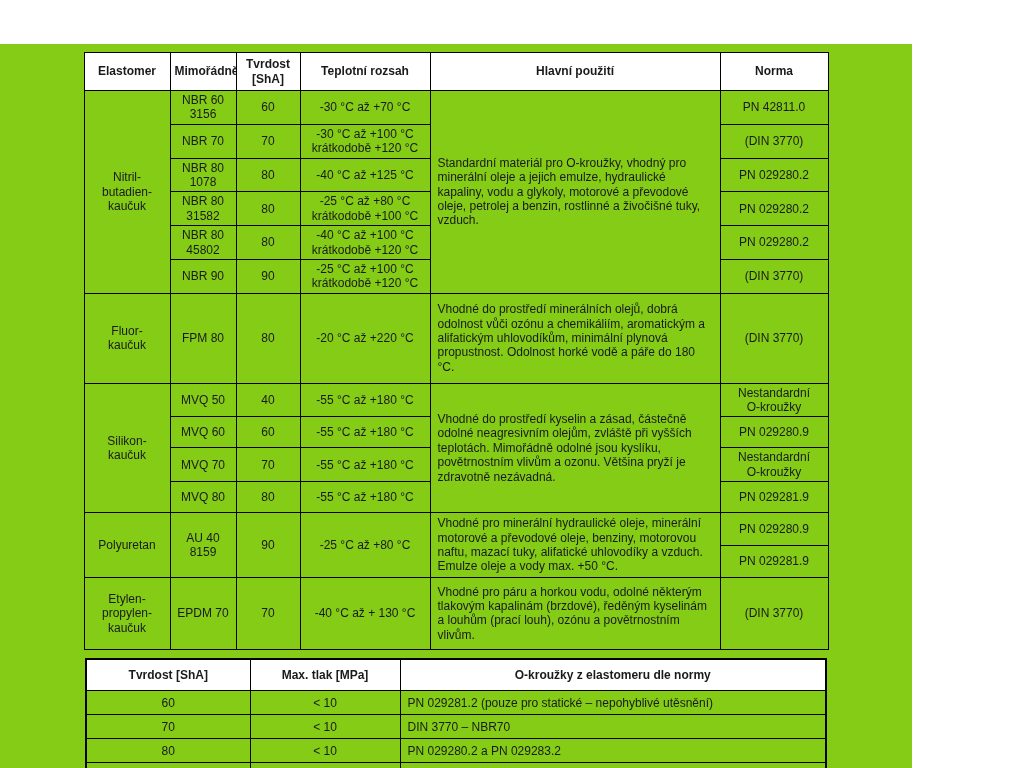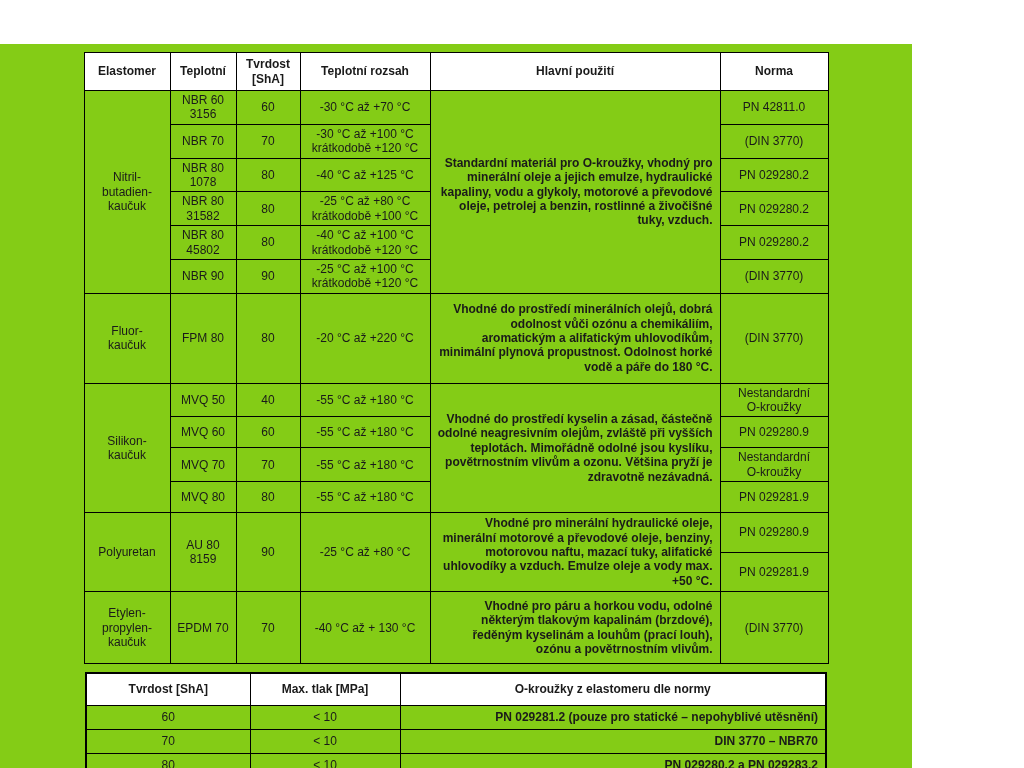--- a/index.html
+++ b/index.html
@@ -29,21 +29,21 @@
   th, td {
     border: 1px solid #000;
     vertical-align: middle;
     padding: 2px 4px;
     white-space: pre-line;
     overflow: hidden;
     box-sizing: border-box;
   }
   th { font-weight: bold; text-align: center; background: #ffffff; }
   td.c { text-align: center; }
-  td.l { text-align: right; padding: 3px 7px; font-weight: bold; }
+  td.l { text-align: left; padding: 3px 7px; }
   tr.hdr1 { height: 38px; }
   tr.r28  { height: 28px; }
   tr.rfpm { height: 90px; }
   tr.r31  { height: 31px; }
   tr.r30  { height: 30px; }
   tr.repdm{ height: 72px; }
   tr.hdr2 { height: 32px; }
   tr.r24  { height: 24px; }
 </style>
 </head>
@@ -56,21 +56,21 @@
       <col style="width:86px">
         <col style="width:66px">
         <col style="width:64px">
       <col style="width:130px">
         <col style="width:290px">
         <col style="width:108px">
     </colgroup>
     <tbody>
       <tr class="hdr1">
         <th>Elastomer</th>
-        <th>Teplotní</th>
+        <th>Mimořádně</th>
         <th>Tvrdost
 [ShA]</th>
         <th>Teplotní rozsah</th>
         <th>Hlavní použití</th>
         <th>Norma</th>
       </tr>
 
       <tr class="r28">
         <td class="c" rowspan="6">Nitril-
 butadien-
@@ -155,21 +155,21 @@
       </tr>
       <tr class="r31">
         <td class="c">MVQ 80</td>
         <td class="c">80</td>
         <td class="c">-55 °C až +180 °C</td>
         <td class="c">PN 029281.9</td>
       </tr>
 
       <tr class="r30">
         <td class="c" rowspan="2">Polyuretan</td>
-        <td class="c" rowspan="2">AU 80
+        <td class="c" rowspan="2">AU 40
 8159</td>
         <td class="c" rowspan="2">90</td>
         <td class="c" rowspan="2">-25 °C až +80 °C</td>
         <td class="l" rowspan="2">Vhodné pro minerální hydraulické oleje, minerální motorové a převodové oleje, benziny, motorovou naftu, mazací tuky, alifatické uhlovodíky a vzduch. Emulze oleje a vody max. +50 °C.</td>
         <td class="c">PN 029280.9</td>
       </tr>
       <tr class="r30">
         <td class="c">PN 029281.9</td>
       </tr>
 

